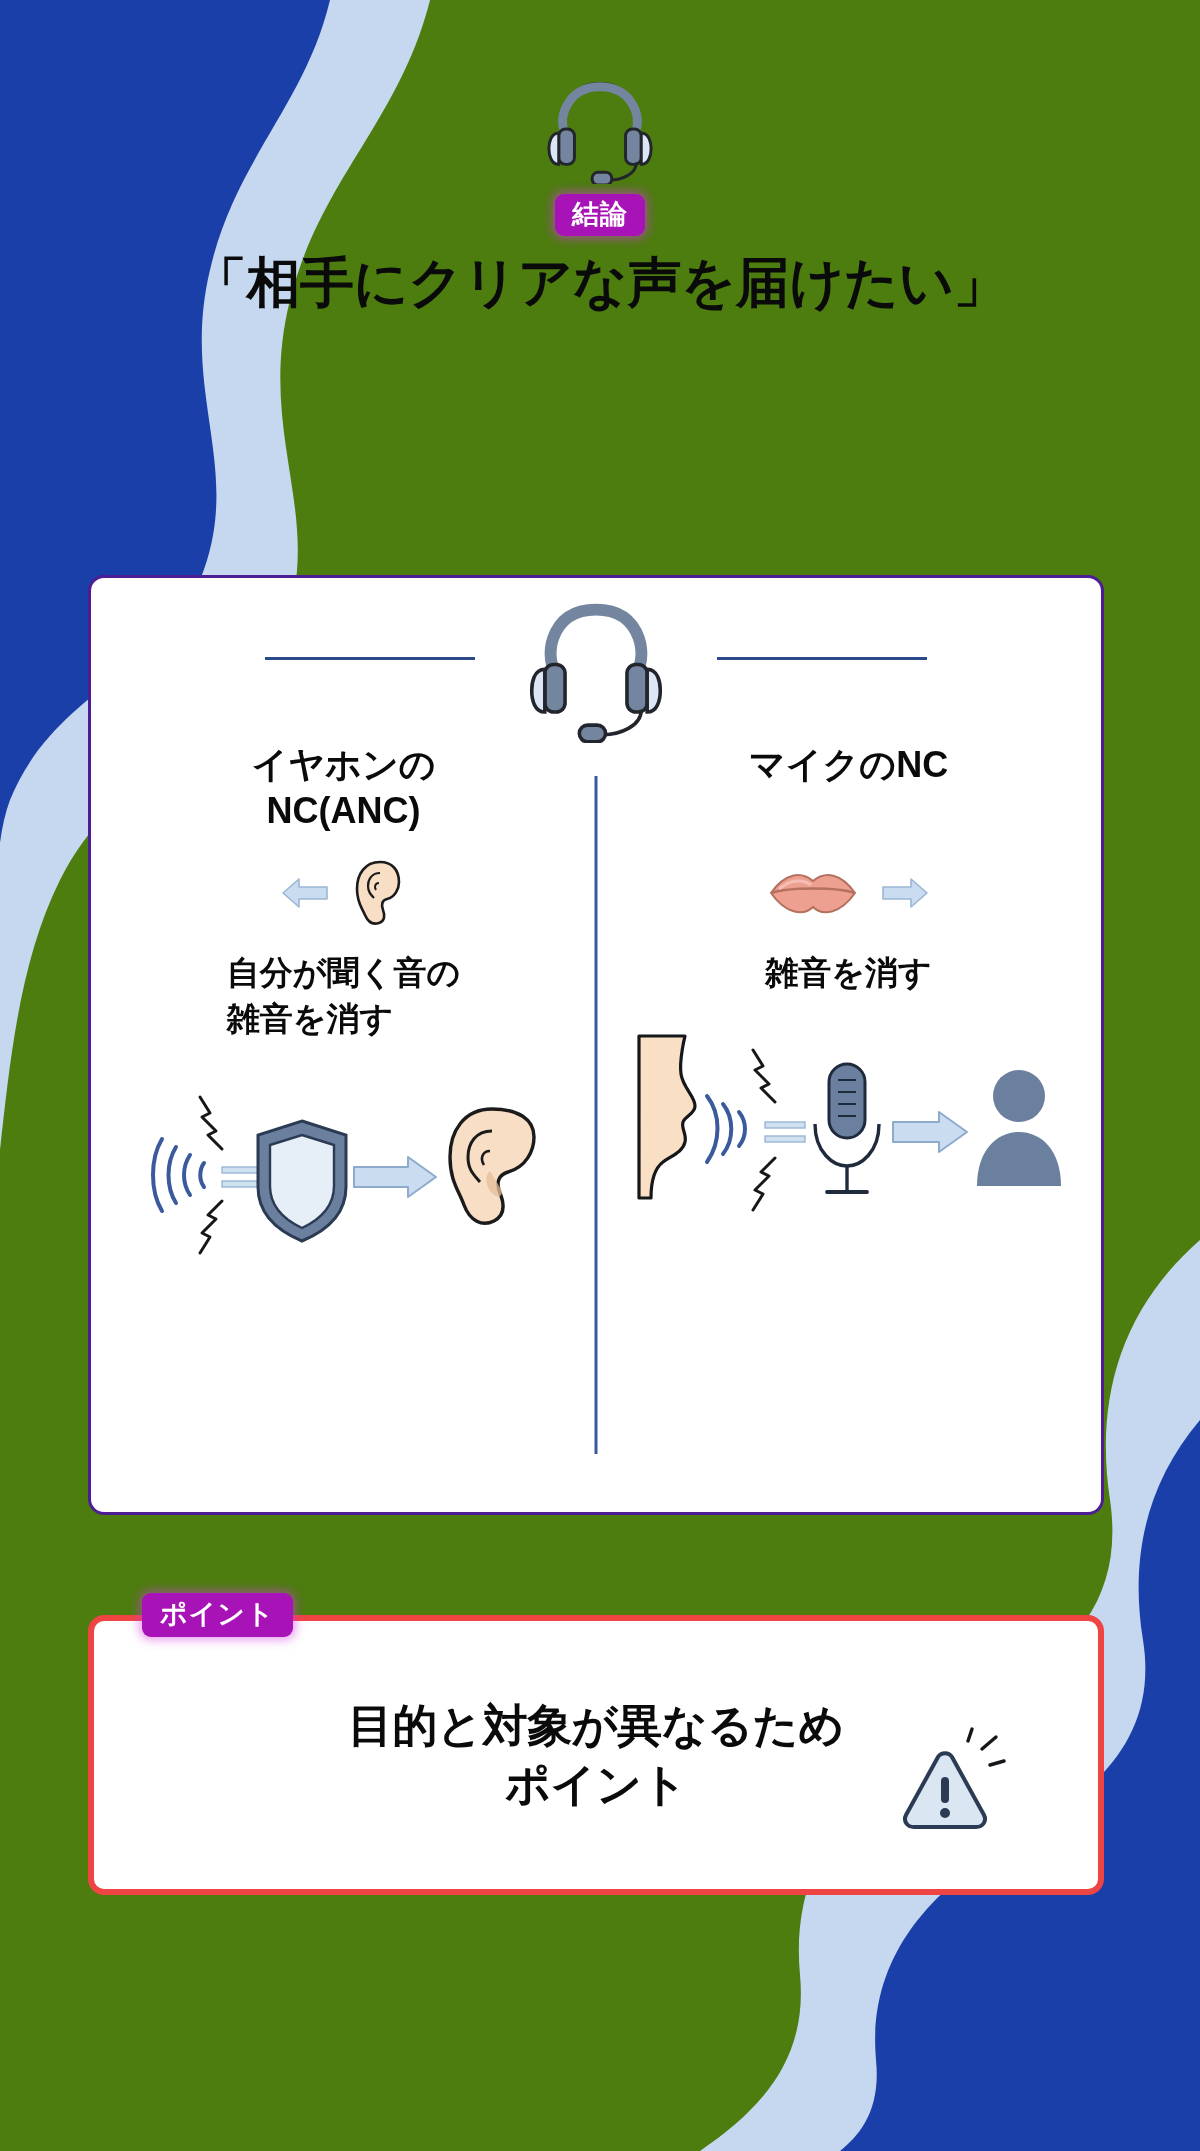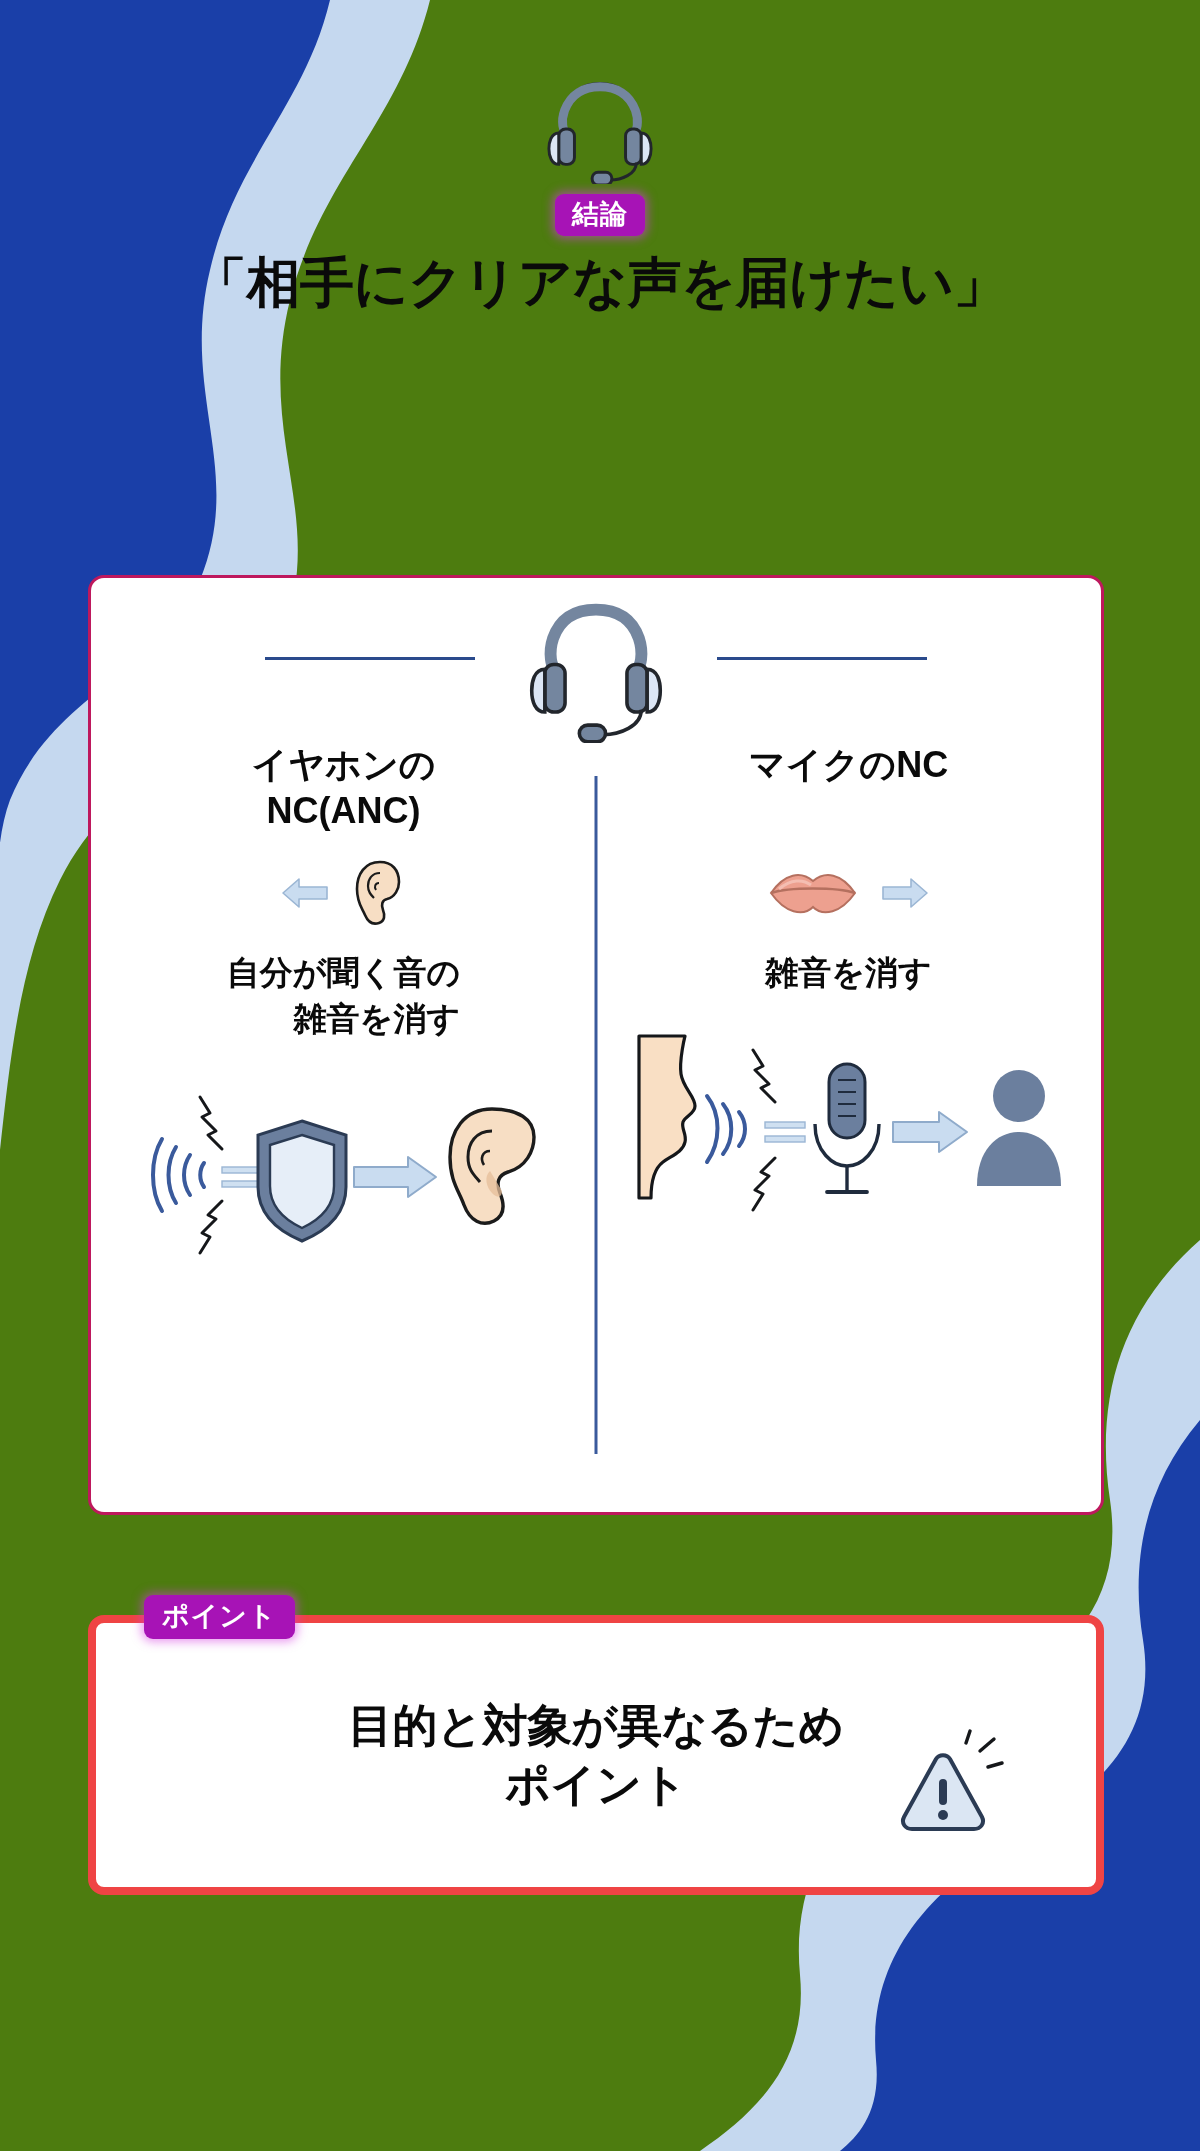--- a/index.html
+++ b/index.html
@@ -42,21 +42,21 @@
     line-height:1.22;
     letter-spacing:-0.5px;
   }
   .title .ln { display:block; white-space:nowrap; }
 
   
   .main-card {
     position:absolute;
     left:88px; top:575px;
     width:1016px; height:940px;
-    border:3px solid #be185d;
+    border:3px solid #4c1d95;
     border-radius:16px;
     background:#ffffff;
     z-index:5;
   }
 
   .card-top-icon {
     position:relative;
     height:160px;
     display:flex;
     align-items:center;
@@ -85,32 +85,32 @@
     display:flex; align-items:center; justify-content:center;
     gap:16px; margin-top:22px; height:74px;
   }
   .arrow-ico { width:56px; height:40px; }
   .ear-ico   { width:62px; height:70px; }
   .lips-ico  { width:96px; height:60px; }
 
   .col-desc {
     margin-top:20px;
     font-size:33px; font-weight:bold; color:#0a0a0a;
-    text-align:right; line-height:1.38;
+    text-align:left; line-height:1.38;
   }
   .col-desc .ln { display:block; }
 
   .diagram { margin-top:34px; }
 
   
   .point-card {
     position:absolute;
     left:88px; top:1615px;
     width:1016px; height:280px;
-    border:8px solid #ef4444;
+    border:6px solid #ef4444;
     border-radius:16px;
     background:#ffffff;
     z-index:5;
   }
   .point-badge {
     position:absolute;
     left:48px; top:-28px;
     background:#a713b6;
     color:#ffffff;
     font-size:27px; font-weight:bold;

